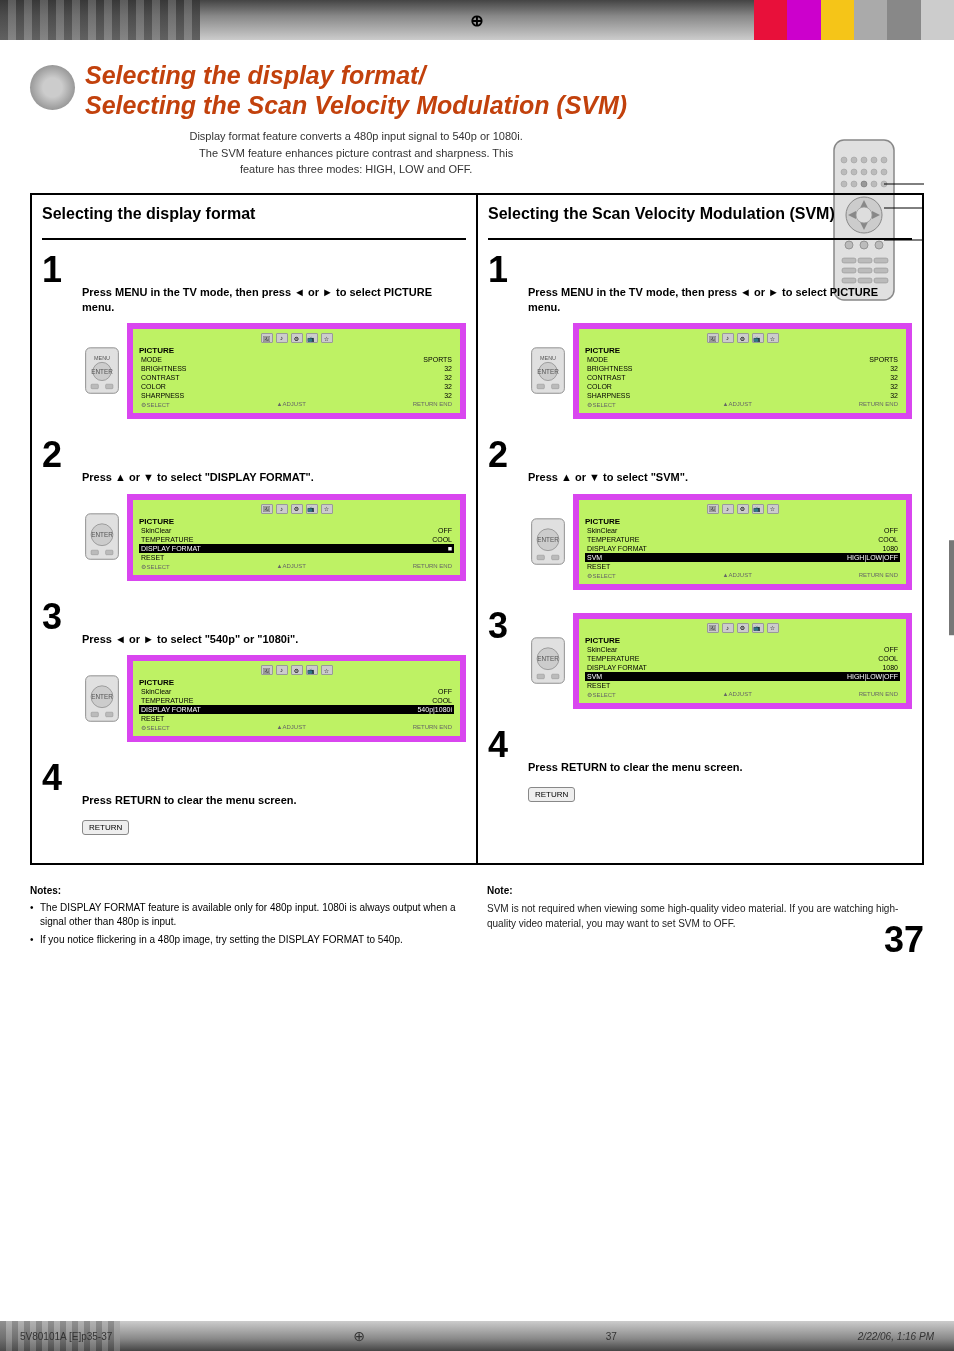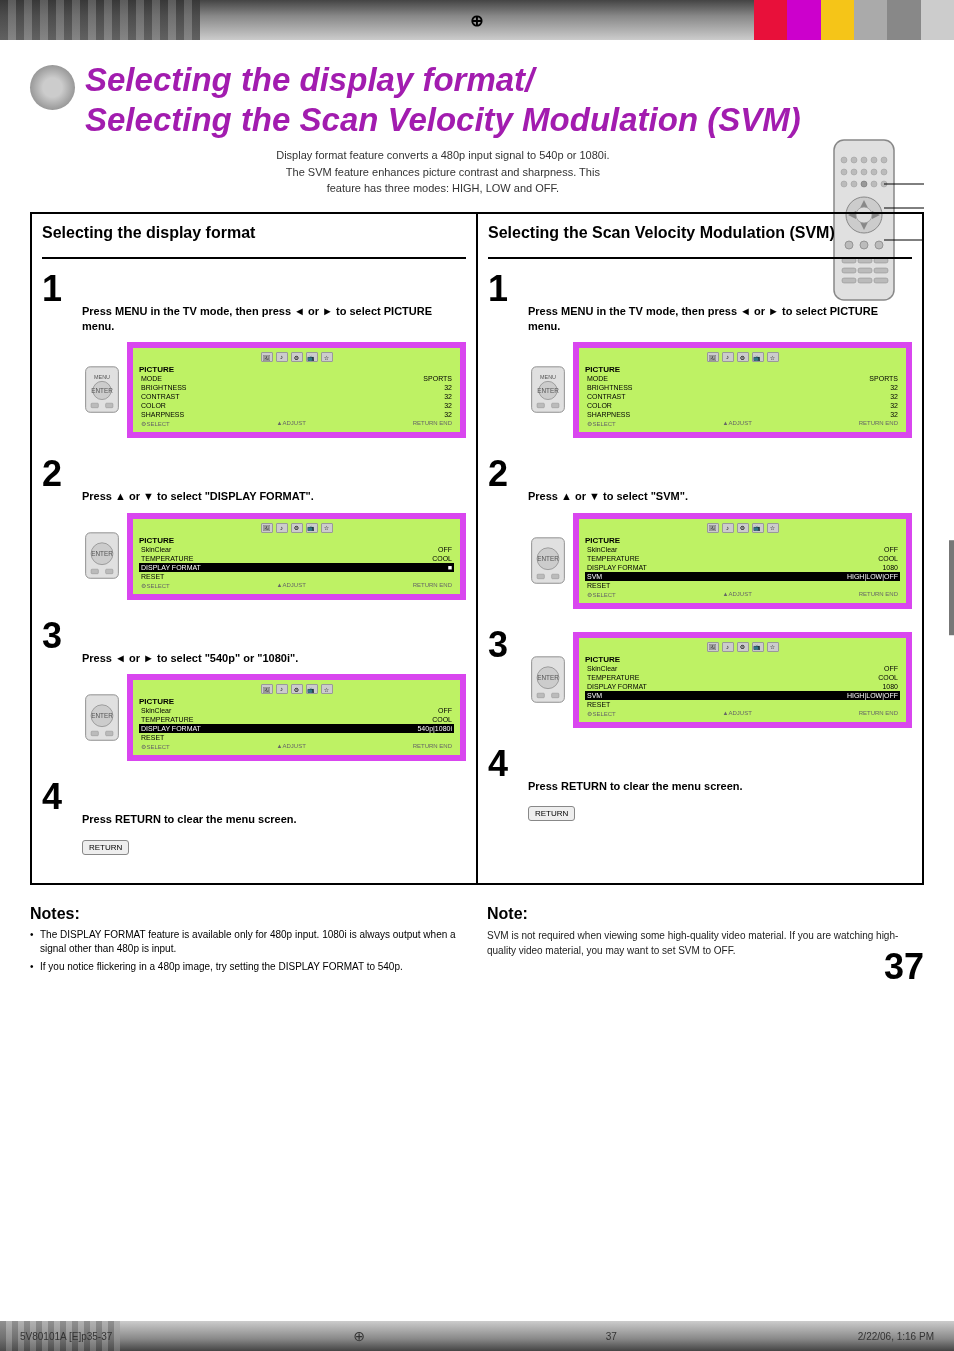--- a/index.html
+++ b/index.html
@@ -85,24 +85,24 @@
     .title-icon {
       width: 45px;
       height: 45px;
       background: radial-gradient(circle, #ccc 30%, #999 70%, #777 100%);
       border-radius: 50%;
       margin-right: 10px;
       flex-shrink: 0;
       margin-top: 5px;
     }
     .title-text h1 {
-      font-size: 33px;
+      font-size: 25px;
       font-style: italic;
       font-weight: bold;
-      color: #a21caf;
+      color: #c2410c;
       line-height: 1.2;
     }
     .title-description {
       font-size: 11px;
       color: #333;
       margin-top: 8px;
       line-height: 1.5;
       text-align: center;
     }
 
@@ -215,21 +215,21 @@
     .notes-section {
       display: flex;
       gap: 20px;
       margin-top: 15px;
     }
     .notes-column {
       flex: 1;
     }
     .notes-title {
       font-weight: bold;
-      font-size: 16px;
+      font-size: 10px;
       margin-bottom: 5px;
     }
     .notes-text {
       font-size: 10px;
       line-height: 1.5;
       color: #222;
     }
     .notes-list {
       list-style: none;
       padding: 0;
@@ -708,14 +708,14 @@
 
   <div class="page-number" style="position: absolute; bottom: 40px; right: 30px; font-size: 36px; font-weight: bold;">37</div>
 
 </div>
 
 <div class="bottom-bar">
   <div class="bottom-bar-left-stripe"></div>
   <span style="position: relative; z-index: 1;">5V80101A [E]p35-37</span>
   <span style="position: relative; z-index: 1; font-size: 14px;">⊕</span>
   <span style="position: relative; z-index: 1;">37</span>
-  <span style="position: relative; z-index: 1;">2/22/06, 1:16 PM</span>
+  <span style="position: relative; z-index: 1; font-style: italic;">2/22/06, 1:16 PM</span>
 </div>
 
 </body></html>

